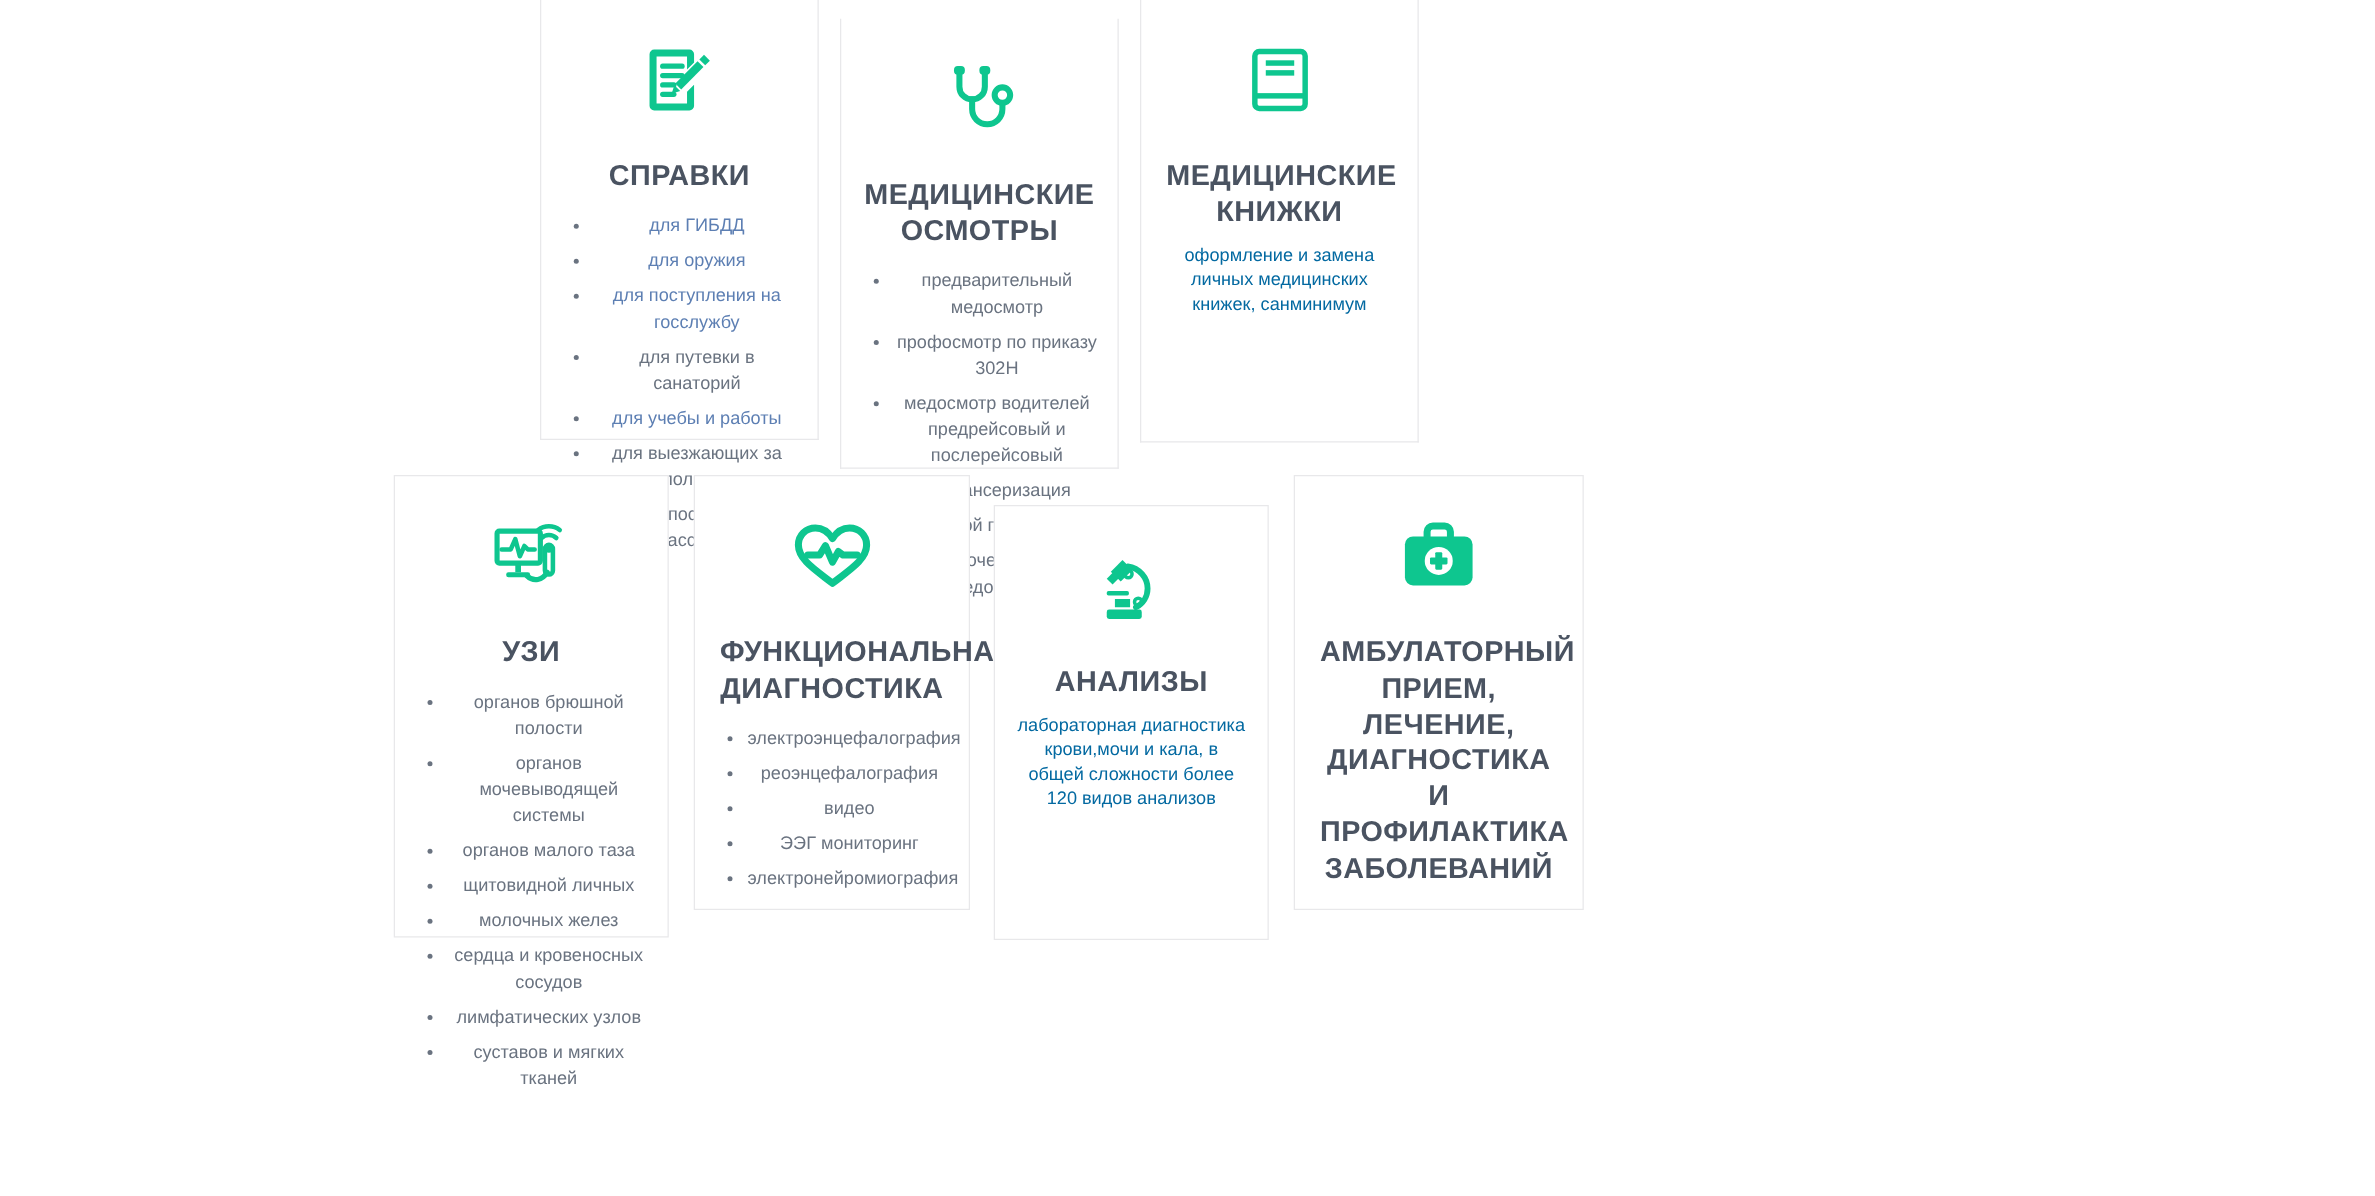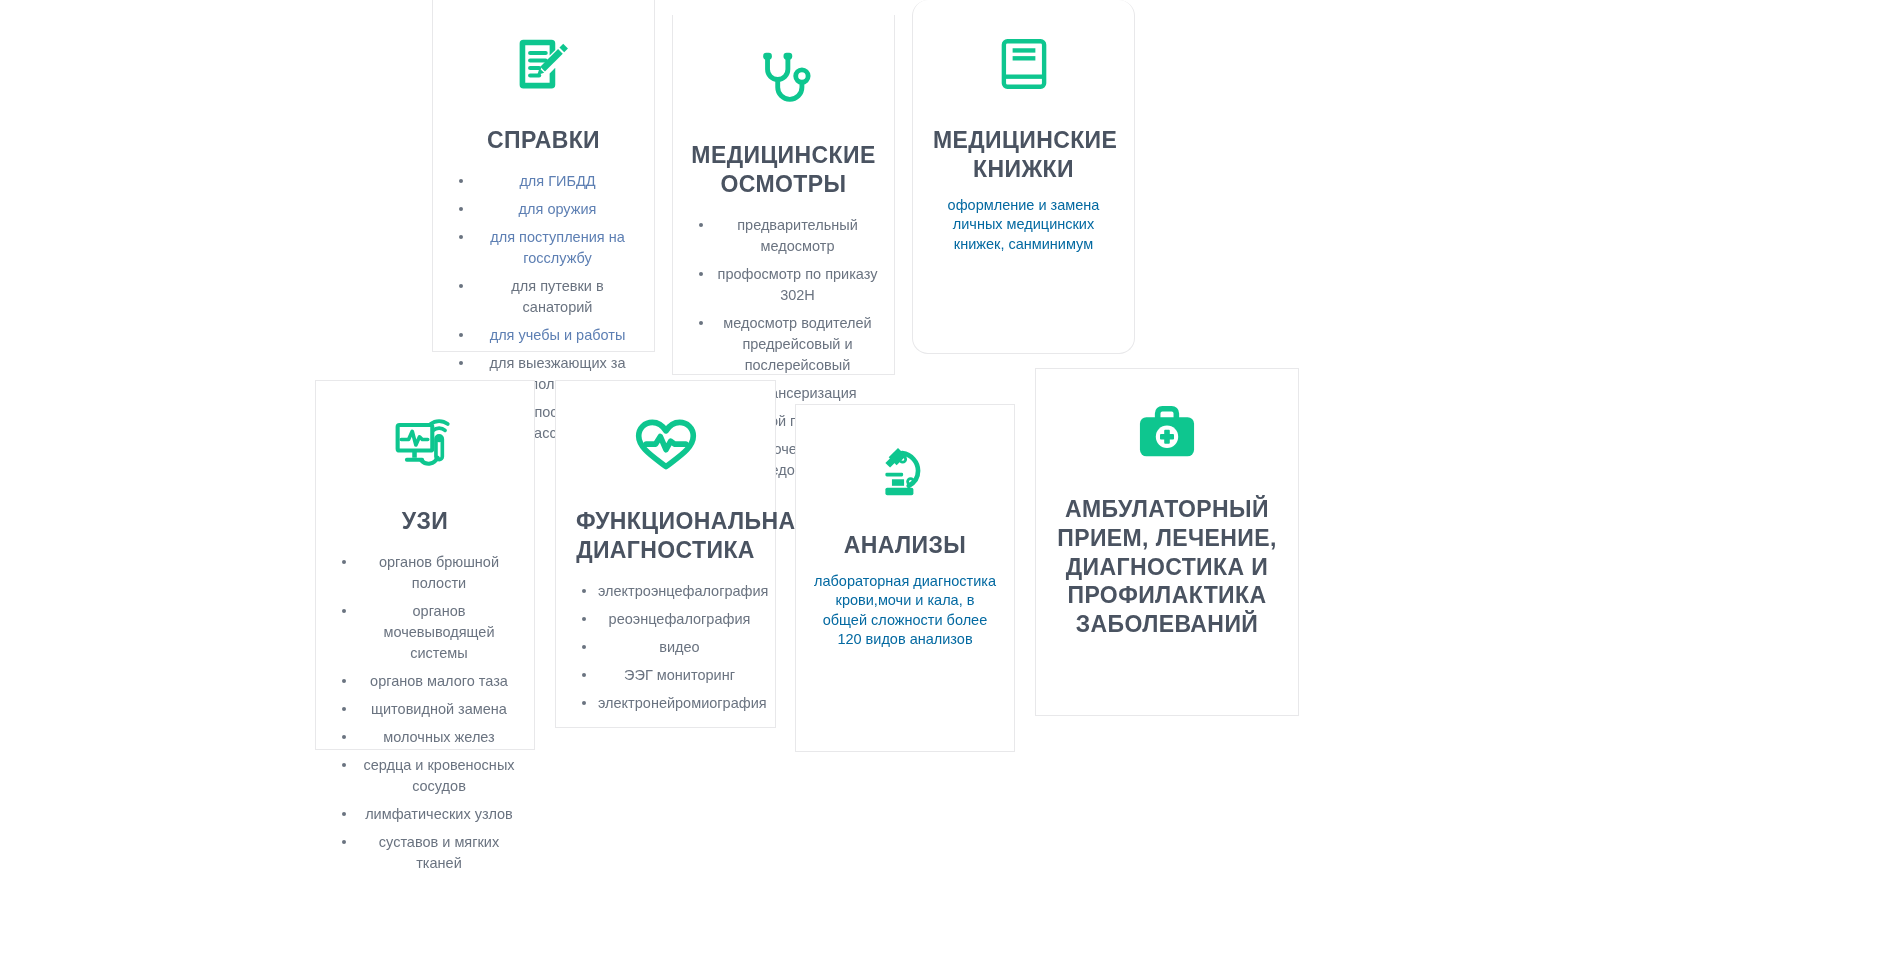--- a/index.html
+++ b/index.html
@@ -73,26 +73,26 @@
     width: 4px; height: 4px;
     border-radius: 50%;
     background: #6a7380;
   }
   ul.card-list li.link { color: #5d7fb3; }
   ul.card-list li.link::before { background: #6a7380; }
 
   
   #card-spravki      { left: 432px;  top: 0px;   width: 223px; height: 352px; border-top: none; }
   #card-osmotry      { left: 672px;  top: 0px;   width: 223px; height: 360px; border-top: none; margin-top: 15px; }
-  #card-knizhki      { left: 912px;  top: 0px;   width: 223px; height: 354px; border-top: none; border-radius: 16px; }
+  #card-knizhki      { left: 912px;  top: 0px;   width: 223px; height: 354px; border-top: none; }
   
   #card-uzi          { left: 315px;  top: 380px; width: 220px; height: 370px; }
   #card-funkc        { left: 555px;  top: 380px; width: 221px; height: 348px; }
   #card-analizy      { left: 795px;  top: 380px; width: 220px; height: 348px; margin-top: 24px; }
-  #card-ambul        { left: 1035px; top: 368px; width: 264px; height: 348px; }
+  #card-ambul        { left: 1035px; top: 380px; width: 232px; height: 348px; }
 
   .narrow-title { padding: 0 6px; }
 </style>
 </head>
 <body>
 
 <div id="stage">
 
   <div class="card" id="card-spravki">
     <div class="card-inner">
@@ -178,21 +178,21 @@
           <circle cx="49.5" cy="23" r="4" fill="#0ec68f"></circle>
           <path d="M43 14a9.5 9.5 0 0 1 13 0" fill="none" stroke="#0ec68f" stroke-width="4" stroke-linecap="round"></path>
           <path d="M40 7a15.5 15.5 0 0 1 19 0" fill="none" stroke="#0ec68f" stroke-width="4" stroke-linecap="round"></path>
         </svg>
       </div>
       <div class="card-title">УЗИ</div>
       <ul class="card-list">
         <li>органов брюшной полости</li>
         <li>органов мочевыводящей системы</li>
         <li>органов малого таза</li>
-        <li>щитовидной замена</li>
+        <li>щитовидной личных</li>
         <li>молочных желез</li>
         <li>сердца и кровеносных сосудов</li>
         <li>лимфатических узлов</li>
         <li>суставов и мягких тканей</li>
       </ul>
     </div>
   </div>
 
   <div class="card" id="card-funkc">
     <div class="card-inner">

